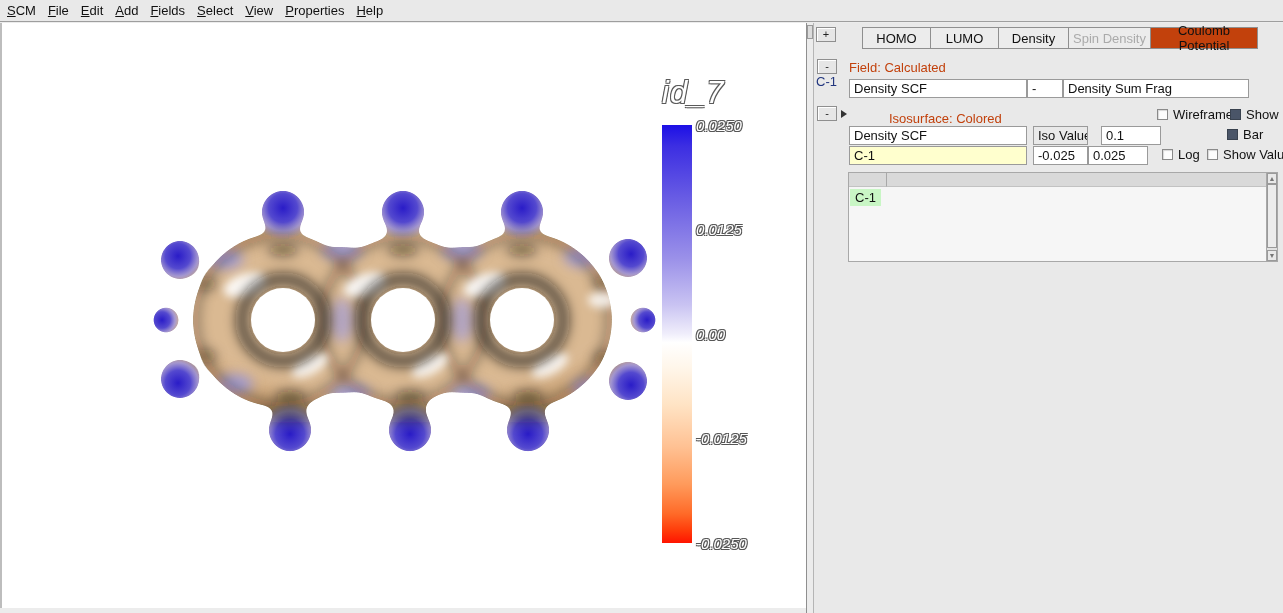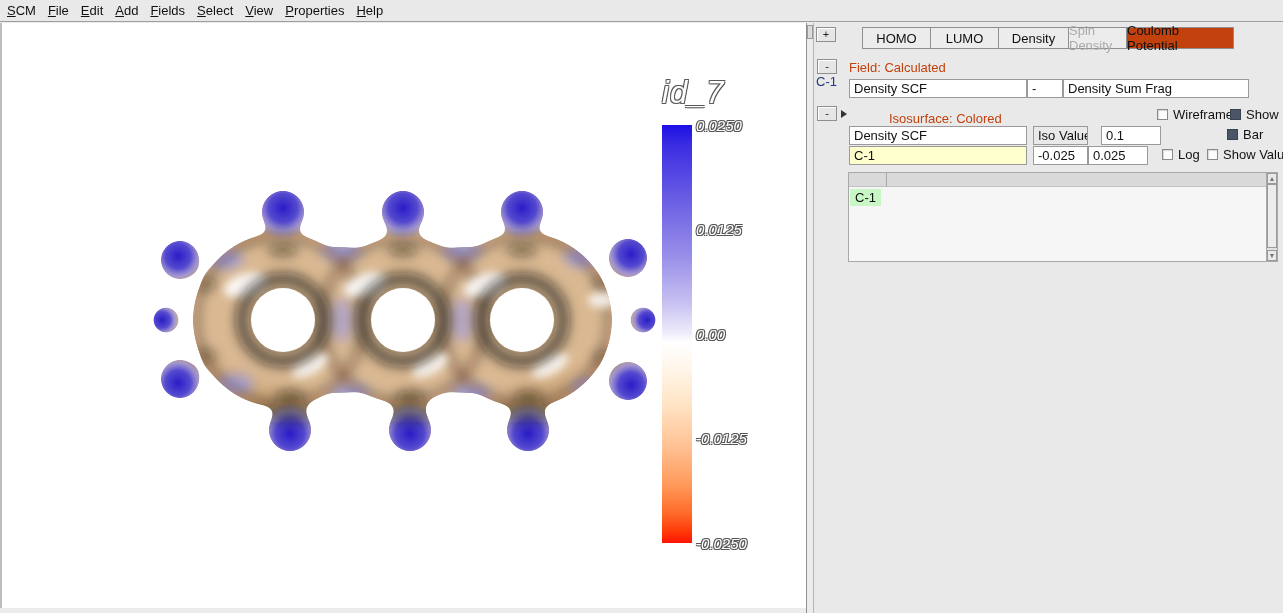--- a/index.html
+++ b/index.html
@@ -38,21 +38,21 @@
   .panel-scrollthumb { position:absolute; left:0; top:2px; width:6px; height:14px;
     background:#dcdcdc; border:1px solid #9a9a9a; }
 
   .small-btn { position:absolute; width:20px; height:15px; background:#e6e6e6;
     border:1px solid #8f8f8f; box-shadow:inset 1px 1px 0 #ffffff;
     font-size:11px; line-height:12px; text-align:center; color:#222; cursor:default; }
 
   
   .tabs { position:absolute; left:55px; top:4px; display:flex; }
   .tab { height:22px; border:1px solid #8f8f8f; border-right:none; background:#ececec;
-    display:flex; align-items:center; justify-content:center; font-size:13px; color:#111; cursor:default; }
+    display:flex; align-items:center; justify-content:center; font-size:13px; color:#111; cursor:default;text-align:center; }
   .tab:last-child { border-right:1px solid #8f8f8f; }
   .tab.disabled { color:#aaaaaa; }
   .tab.active { background:#c2410c; }
 
   .label { position:absolute; color:#c2410c; white-space:nowrap; }
   .side-item-label { position:absolute; color:#22367e; }
 
   .field { position:absolute; height:19px; background:#ffffff; border:1px solid #9a9a9a;
     font-size:13px; color:#111; padding:1px 4px; line-height:15px; white-space:nowrap; overflow:hidden; }
   .field.label-box { background:#e9e9e9; }
@@ -238,21 +238,21 @@
   <div class="panel-scrollstrip">
     <div class="panel-scrollthumb"></div>
   </div>
 
   <div class="small-btn" style="left:9px; top:4px;">+</div>
 
   <div class="tabs">
     <div class="tab" style="width:68px">HOMO</div>
     <div class="tab" style="width:68px">LUMO</div>
     <div class="tab" style="width:70px">Density</div>
-    <div class="tab disabled" style="width:58px">Spin Density</div>
+    <div class="tab disabled" style="width:82px">Spin Density</div>
     <div class="tab active" style="width:108px">Coulomb Potential</div>
   </div>
 
   <div class="small-btn" style="left:10px; top:36px;">-</div>
   <div class="side-item-label" style="left:9px; top:51px;">C-1</div>
   <div class="label" style="left:42px; top:37px;">Field: Calculated</div>
 
   <div class="field" style="left:42px;  top:56px; width:178px;">Density SCF</div>
   <div class="field" style="left:220px; top:56px; width:36px;">-</div>
   <div class="field" style="left:256px; top:56px; width:186px;">Density Sum Frag</div>

